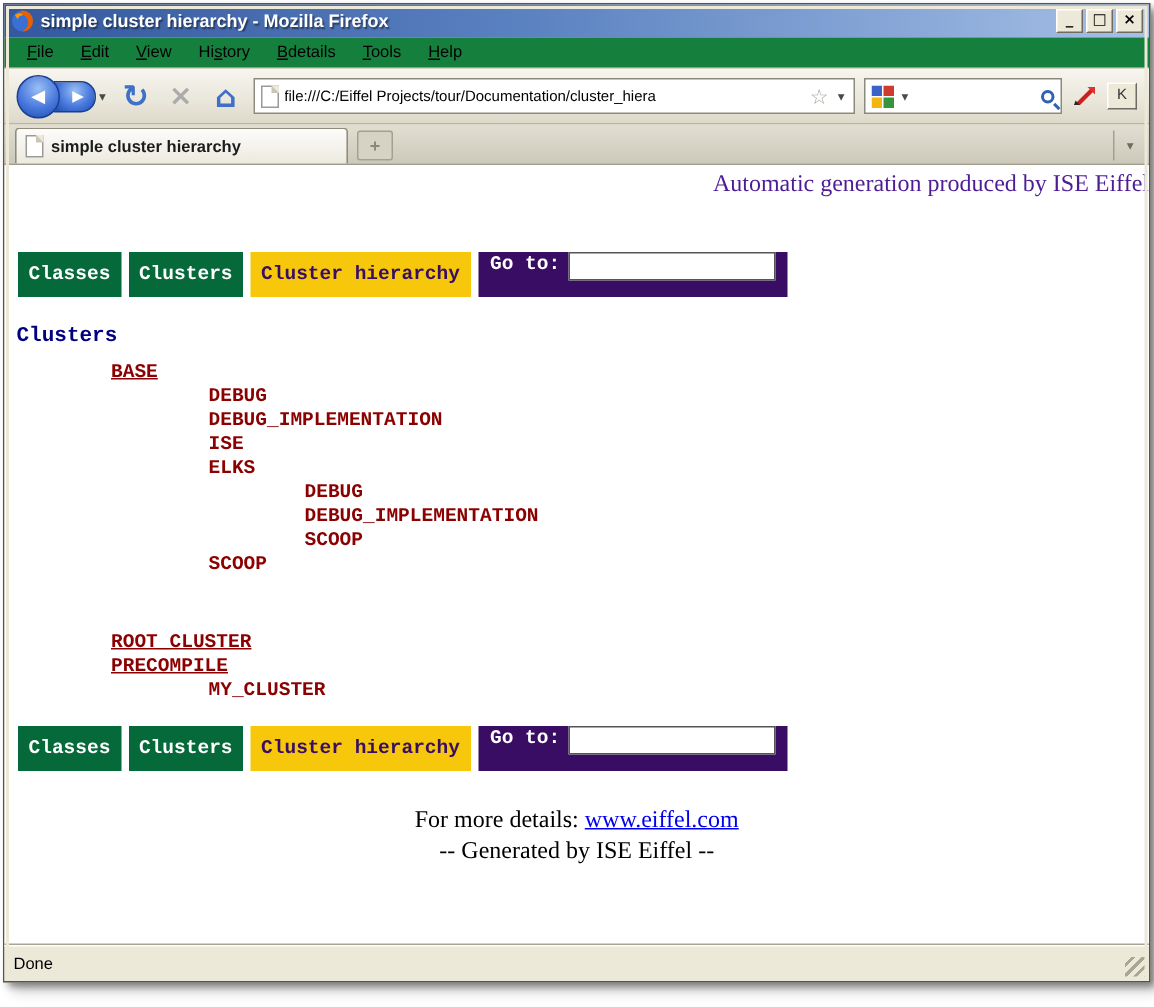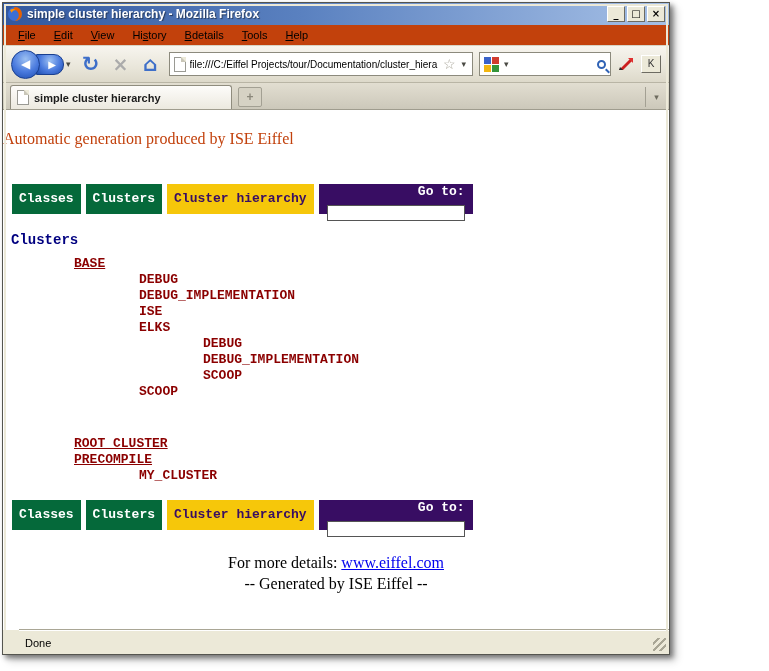--- a/index.html
+++ b/index.html
@@ -1,20 +1,20 @@
 <!DOCTYPE html>
 <html><head>
 <meta charset="utf-8">
 <style>
   * { margin:0; padding:0; box-sizing:border-box; }
   html,body { width:769px; height:671px; background:#ffffff; overflow:hidden;
               font-family:"Liberation Sans", sans-serif; }
 
   .window {
-    position:absolute; left:2px; top:2px; width:668px; height:653px;
+    position:absolute; left:2px; top:2px; width:765px; height:653px;
     background:#ECE9D8;
     border:1px solid #55554f;
     box-shadow: 3px 3px 5px rgba(0,0,0,0.45), 6px 6px 8px rgba(0,0,0,0.18);
     display:flex; flex-direction:column;
   }
   .frame-inner { position:absolute; inset:1px; border:2px solid #ECE9D8; pointer-events:none; z-index:50; }
 
   
   .titlebar {
     height:22px; flex:0 0 22px;
@@ -24,21 +24,21 @@
   .titlebar .title { color:#fff; font-weight:bold; font-size:12px; text-shadow:1px 1px 1px rgba(0,0,0,.5);
     flex:1 1 auto; white-space:nowrap; overflow:hidden; }
   .winbtns { display:flex; gap:2px; }
   .winbtn {
     width:18px; height:16px; background:#ECE9D8; font-size:10px; line-height:14px; text-align:center;
     border:1px solid; border-color:#fff #6d6b62 #6d6b62 #fff; color:#000; font-weight:bold; cursor:default;
     font-family:"DejaVu Sans", sans-serif;
   }
 
   
-  .menubar { height:21px; flex:0 0 21px; background:#c2410c; display:flex; align-items:center;
+  .menubar { height:21px; flex:0 0 21px; background:#15803d; display:flex; align-items:center;
     padding-left:6px; border-bottom:1px solid #d8d4c4; }
   .menu-item { font-size:11px; color:#000; padding:2px 9px; cursor:default; }
   .accel { text-decoration:underline; }
 
   
   .navbar { height:37px; flex:0 0 37px;
     background:linear-gradient(to bottom,#f7f5ef 0%, #e9e6da 60%, #ddd9ca 100%);
     border-bottom:1px solid #b9b5a5;
     display:flex; align-items:center; padding:0 8px; gap:6px; }
   .backfwd { display:flex; align-items:center; }
@@ -84,45 +84,45 @@
   .tab .tab-label { font-size:11px; font-weight:bold; color:#1c1c1c; white-space:nowrap; overflow:hidden; }
   .newtab-btn { width:24px; height:20px; margin-left:6px; margin-bottom:2px; background:#d6d2c4;
     border:1px solid #a3a093; border-radius:2px; color:#8b887b; font-size:12px; font-weight:bold;
     text-align:center; line-height:18px; }
   .tablist-btn { margin-left:auto; width:22px; height:20px; margin-bottom:2px; border-left:1px solid #a3a093;
     color:#6e6b5f; font-size:9px; text-align:center; line-height:20px; }
 
   
   .content { flex:1 1 auto; background:#fff; overflow:hidden; position:relative;
     font-family:"Liberation Serif", serif; }
-  .gen-note { text-align:left; margin-top:20px; font-size:16px; color:#c2410c; }
+  .gen-note { text-align:right; margin-top:4px; font-size:16px; color:#4c1d95; }
 
   .btnrow { display:flex; align-items:center; gap:5px; margin-left:9px; height:30px;
     font-family:"Liberation Mono", monospace; font-size:13px; font-weight:bold; }
   .btnrow-1 { margin-top:36px; }
   .btnrow-2 { margin-top:16px; }
   .navbtn { height:30px; line-height:30px; padding:0 7px; white-space:nowrap; cursor:pointer; }
-  .goto-box { height:30px; display:flex; align-items:flex-end; gap:6px; padding:0 8px;flex-direction:column; }
+  .goto-box { height:30px; display:flex; align-items:flex-start; gap:6px; padding:0 8px; }
   .goto-box input { width:138px; height:19px; border:1px solid #555; background:#fff;
     font-family:"Liberation Mono", monospace; font-size:12px; padding:0 2px; }
 
   .clusters-heading { font-family:"Liberation Mono", monospace; font-weight:bold; font-size:14px;
     margin:18px 0 8px 8px; }
   .tree { font-family:"Liberation Mono", monospace; font-weight:bold; font-size:13px; }
   .tree-row { line-height:16px; white-space:nowrap; }
   .lvl1 { padding-left:71px;text-decoration:underline; }
   .lvl2 { padding-left:136px; }
   .lvl3 { padding-left:200px; }
 
   .footer { text-align:center; font-size:16px; margin-top:22px; line-height:21px; }
   .footer a { text-decoration:underline; cursor:pointer; }
 
   
   .statusbar { height:24px; flex:0 0 24px; background:#ECE9D8; border-top:1px solid #fff;
-    box-shadow:0 -1px 0 #a9a695; display:flex; align-items:center; padding:0 6px; position:relative;margin-left:16px; }
+    box-shadow:0 -1px 0 #a9a695; display:flex; align-items:center; padding:0 6px; position:relative; }
   .statusbar .status-text { font-size:11px; color:#000; }
   .grip { position:absolute; right:2px; bottom:2px; width:14px; height:14px;
     background:repeating-linear-gradient(135deg, transparent 0 3px, #a9a695 3px 5px); }
 </style>
 </head>
 <body>
 
 <div class="window">
   <div class="frame-inner"></div>
 

